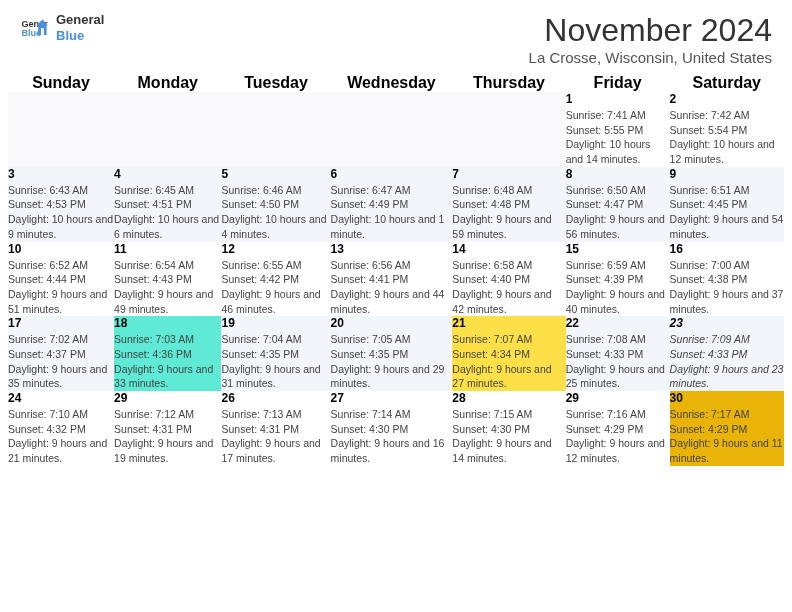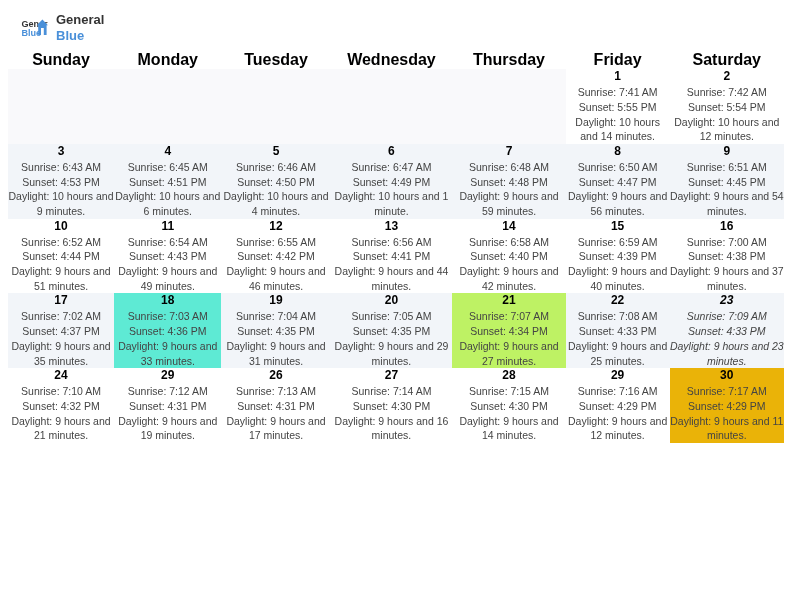--- a/index.html
+++ b/index.html
@@ -49,37 +49,40 @@
     }
     .empty-cell {
       background: #f9f9f9;
     }
     .calendar-wrapper {
       padding: 0 8px 8px 8px;
     }
     table {
       width: 100%;
       border-collapse: collapse;
-      text-align: center;
     }
   </style>
 </head>
 <body>
 
 <div class="header">
   <div class="logo">
     <svg class="logo-icon" viewBox="0 0 40 40">
       <text x="2" y="18" font-size="13" font-weight="bold" fill="#333">General</text>
       <text x="2" y="32" font-size="13" font-weight="bold" fill="#4a90d9">Blue</text>
       <polygon points="32,8 40,16 38,16 38,30 34,30 34,20 30,20 30,30 26,30 26,16 24,16" fill="#4a90d9"></polygon>
     </svg>
     <div style="margin-left:4px;">
       <div style="font-size:13px;font-weight:bold;color:#333;line-height:1.2;">General<br><span style="color:#4a90d9">Blue</span></div>
     </div>
   </div>
+  <div class="title-block">
+    <div class="month-title">November 2024</div>
+    <div class="location">La Crosse, Wisconsin, United States</div>
+  </div>
 </div>
 
 <div class="calendar-wrapper">
   <table>
     <thead>
       <tr>
       <th>Sunday</th>
           <th>Monday</th>
           <th>Tuesday</th>
           <th>Wednesday</th>
@@ -174,21 +177,21 @@
             <div class="day-info">Sunrise: 7:03 AM<br>Sunset: 4:36 PM<br>Daylight: 9 hours and 33 minutes.</div>
           </td>
           <td style="background: rgb(242, 245, 249);">
             <span class="day-number">19</span>
             <div class="day-info">Sunrise: 7:04 AM<br>Sunset: 4:35 PM<br>Daylight: 9 hours and 31 minutes.</div>
           </td>
           <td style="background: rgb(242, 245, 249); margin-top: 35px;">
             <span class="day-number">20</span>
             <div class="day-info">Sunrise: 7:05 AM<br>Sunset: 4:35 PM<br>Daylight: 9 hours and 29 minutes.</div>
           </td>
-          <td style="background: #bef264;">
+          <td style="background: #fde047;">
             <span class="day-number">21</span>
             <div class="day-info">Sunrise: 7:07 AM<br>Sunset: 4:34 PM<br>Daylight: 9 hours and 27 minutes.</div>
           </td>
           <td style="background: rgb(242, 245, 249);">
             <span class="day-number">22</span>
             <div class="day-info">Sunrise: 7:08 AM<br>Sunset: 4:33 PM<br>Daylight: 9 hours and 25 minutes.</div>
           </td>
           <td style="background: rgb(242, 245, 249); font-style: italic;">
             <span class="day-number">23</span>
             <div class="day-info">Sunrise: 7:09 AM<br>Sunset: 4:33 PM<br>Daylight: 9 hours and 23 minutes.</div>

